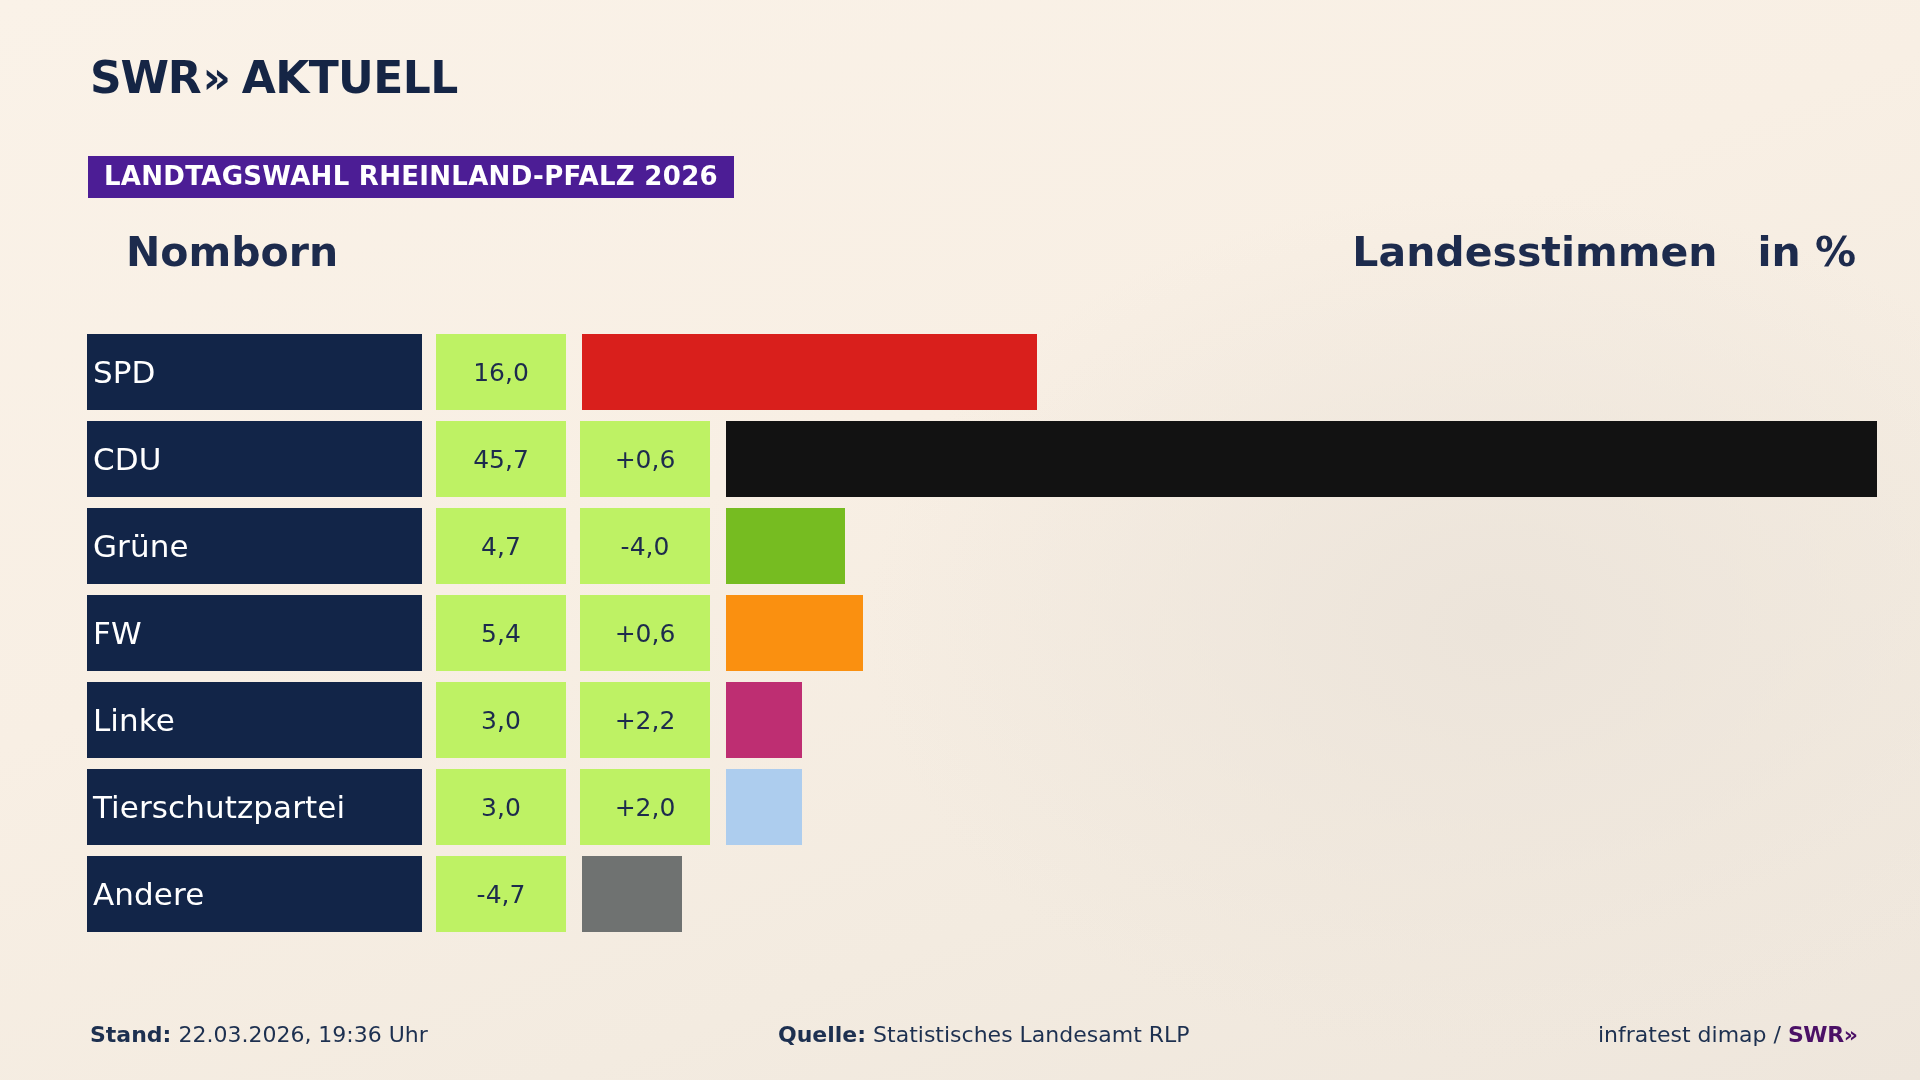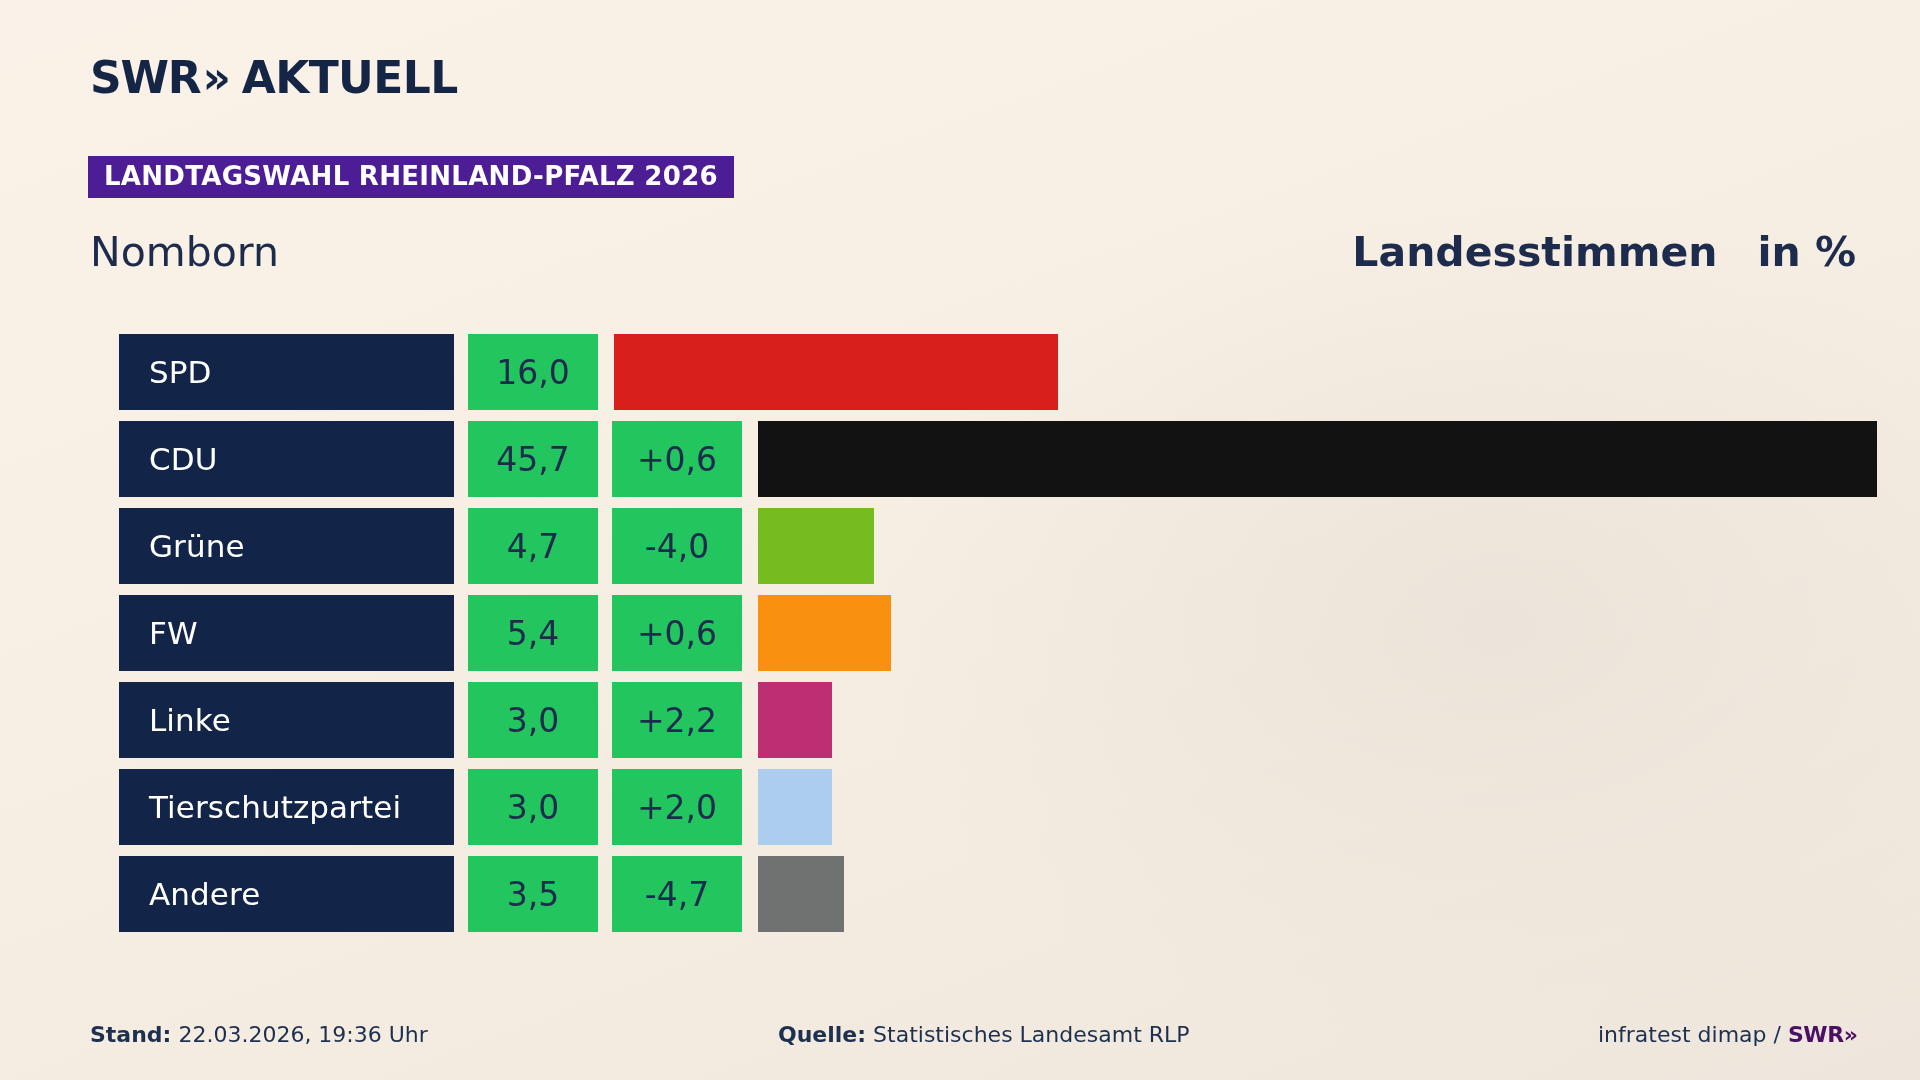--- a/index.html
+++ b/index.html
@@ -41,49 +41,48 @@
     padding:7px 16px 9px 16px;
     line-height:1;
     white-space:nowrap;
   }
 
   .subhead {
     position:absolute; left:78px; top:228px; width:1766px;
     display:flex; align-items:baseline; justify-content:space-between;
     color:#1d2b4d;
   }
-  .subhead-left { font-size:41px; font-weight:400; letter-spacing:0px; }
+  .subhead-left { font-size:41px; font-weight:700; letter-spacing:0px;margin-left:36px; }
   .subhead-right { display:flex; align-items:baseline; gap:40px; }
   .subhead-right span { font-size:41px; font-weight:700; }
 
   
   #rows { position:absolute; left:75px; top:334px; width:1790px; }
 
   .row {
     position:relative;
     height:76px;
     margin-bottom:11px;
     display:flex; align-items:stretch;
   }
   .cell-party {
     width:335px; flex:0 0 335px;
     background:#122548;
     color:#ffffff;
     display:flex; align-items:center;
-    padding-left:30px;
+    padding-left:6px;
     font-size:31px; font-weight:400;
     letter-spacing:0.1px;
-    margin-left:32px;
   }
   .cell-num {
     width:130px; flex:0 0 130px;
-    background:#22c55e;
+    background:#bef264;
     color:#1d2b4d;
     display:flex; align-items:center; justify-content:center;
-    font-size:33px; font-weight:400;
+    font-size:25px; font-weight:400;
     margin-left:14px;
   }
   .bar-track {
     flex:1 1 auto;
     margin-left:16px;
     position:relative;
   }
   .bar {
     position:absolute; left:0; top:0; bottom:0;
     height:100%;
@@ -169,21 +168,20 @@
       <div class="row">
         <div class="cell-party">Tierschutzpartei</div>
         <div class="cell-num">3,0</div>
         <div class="cell-num">+2,0</div>
         <div class="bar-track">
           <div class="bar" style="width: 6.594%; background: rgb(173, 205, 238);"></div>
         </div>
       </div>
       <div class="row">
         <div class="cell-party">Andere</div>
-        <div class="cell-num">3,5</div>
         <div class="cell-num">-4,7</div>
         <div class="bar-track">
           <div class="bar" style="width: 7.693%; background: rgb(111, 114, 113);"></div>
         </div>
       </div>
     </div>
 
   <div class="footer">
     <div class="f-left">
       <span class="f-label">Stand:</span>

